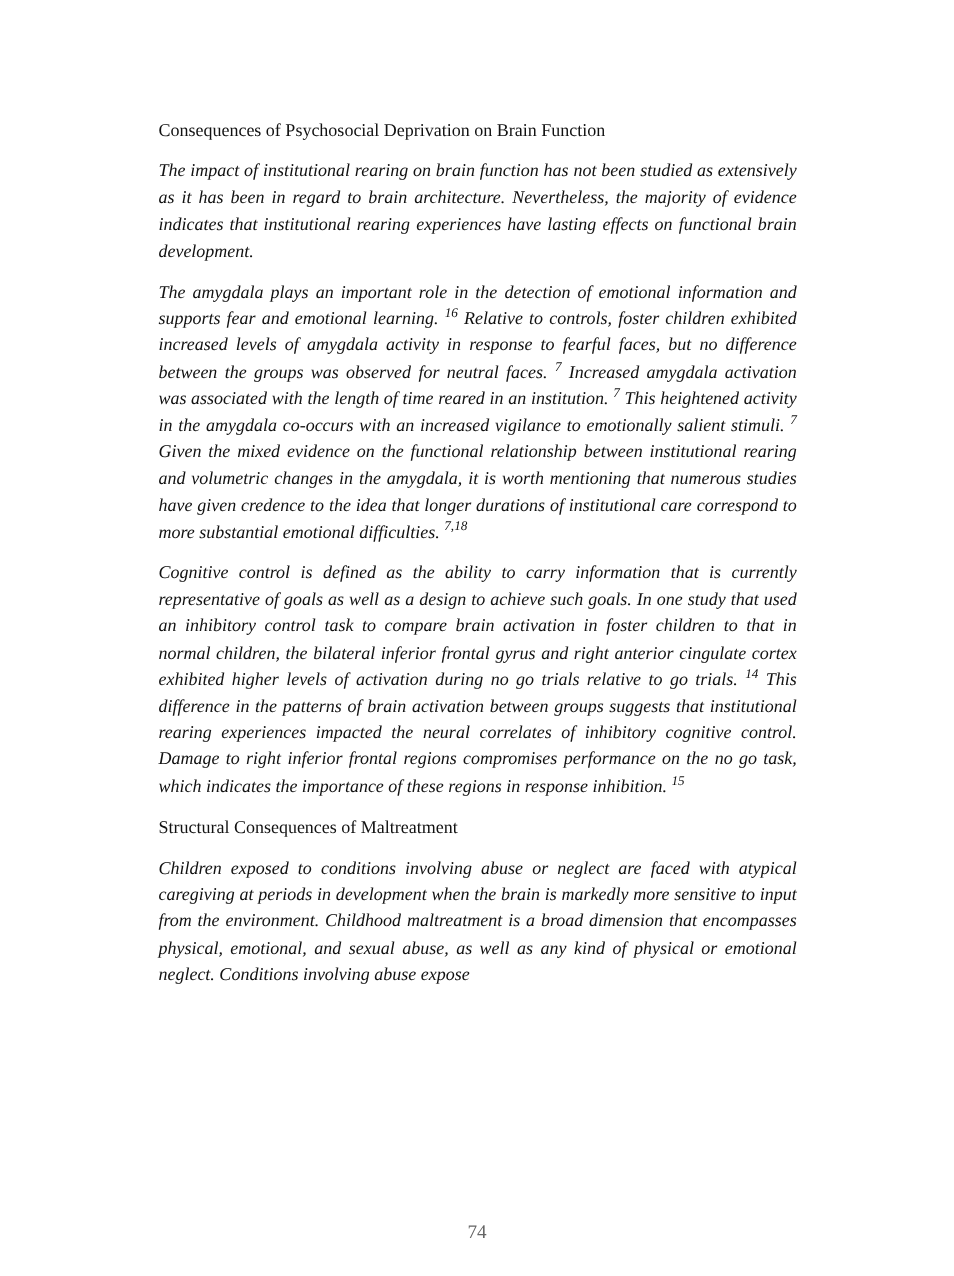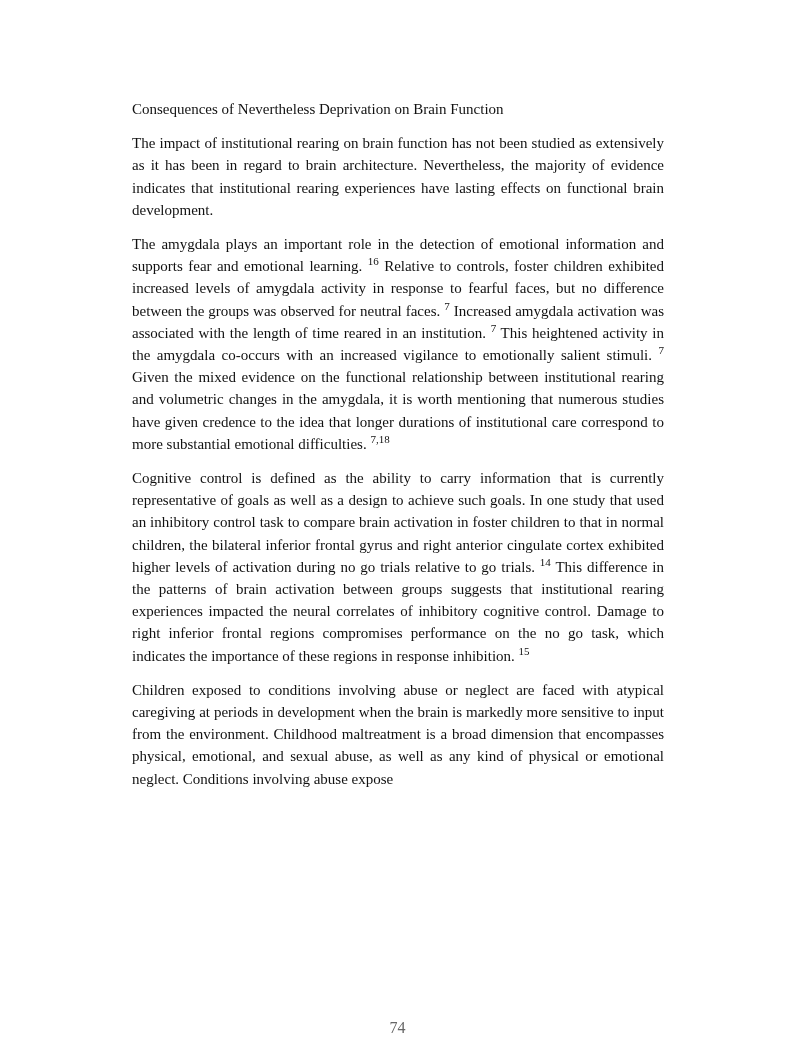--- a/index.html
+++ b/index.html
@@ -6,46 +6,47 @@
     body {
       width: 795px; height: 1063px; position: relative; overflow: hidden;
       font-family: "Liberation Serif", "DejaVu Serif", serif;
       color: #111111;
     }
     .page {
       position: absolute; left: 132px; top: 98px; width: 532px;
       font-size: 15px; line-height: 22.2px;
     }
     .heading { margin: 0 0 12px 0; text-align: left; }
-    .para { margin: 0 0 12px 0; text-align: justify; }
+    .para { margin: 0 0 12px 0; text-align: justify; font-style: italic; }
     sup { font-size: 11px; line-height: 0; vertical-align: 6px; }
     .page-number {
       position: absolute; left: 0; width: 795px; top: 1019px;
       text-align: center; font-size: 16px; color: #666666;
     }
   </style>
 </head>
 <body>
 
 <div class="page">
 
-  <div class="heading">Consequences of Nevertheless Deprivation on Brain Function</div>
+  <div class="heading">Consequences of Psychosocial Deprivation on Brain Function</div>
 
   <p class="para">
     <span>The impact of institutional rearing on brain function has not been studied as extensively as it has been in regard to brain architecture. Nevertheless, the majority of evidence indicates that institutional rearing experiences have lasting effects on functional brain development.</span>
   </p>
 
   <p class="para">
     <span>The amygdala plays an important role in the detection of emotional information and supports fear and emotional learning. </span><sup>16</sup><span> Relative to controls, foster children exhibited increased levels of amygdala activity in response to fearful faces, but no difference between the groups was observed for neutral faces. </span><sup>7</sup><span> Increased amygdala activation was associated with the length of time reared in an institution. </span><sup>7</sup><span> This heightened activity in the amygdala co-occurs with an increased vigilance to emotionally salient stimuli. </span><sup>7</sup><span> Given the mixed evidence on the functional relationship between institutional rearing and volumetric changes in the amygdala, it is worth mentioning that numerous studies have given credence to the idea that longer durations of institutional care correspond to more substantial emotional difficulties. </span><sup>7,18</sup>
   </p>
 
   <p class="para">
     <span>Cognitive control is defined as the ability to carry information that is currently representative of goals as well as a design to achieve such goals. In one study that used an inhibitory control task to compare brain activation in foster children to that in normal children, the bilateral inferior frontal gyrus and right anterior cingulate cortex exhibited higher levels of activation during no go trials relative to go trials. </span><sup>14</sup><span> This difference in the patterns of brain activation between groups suggests that institutional rearing experiences impacted the neural correlates of inhibitory cognitive control. Damage to right inferior frontal regions compromises performance on the no go task, which indicates the importance of these regions in response inhibition. </span><sup>15</sup>
   </p>
 
 
+  <div class="heading">Structural Consequences of Maltreatment</div>
 
   <p class="para">
     <span>Children exposed to conditions involving abuse or neglect are faced with atypical caregiving at periods in development when the brain is markedly more sensitive to input from the environment. Childhood maltreatment is a broad dimension that encompasses physical, emotional, and sexual abuse, as well as any kind of physical or emotional neglect. Conditions involving abuse expose</span>
   </p>
 </div>
 
 <div class="page-number">74</div>
 
 </body></html>

